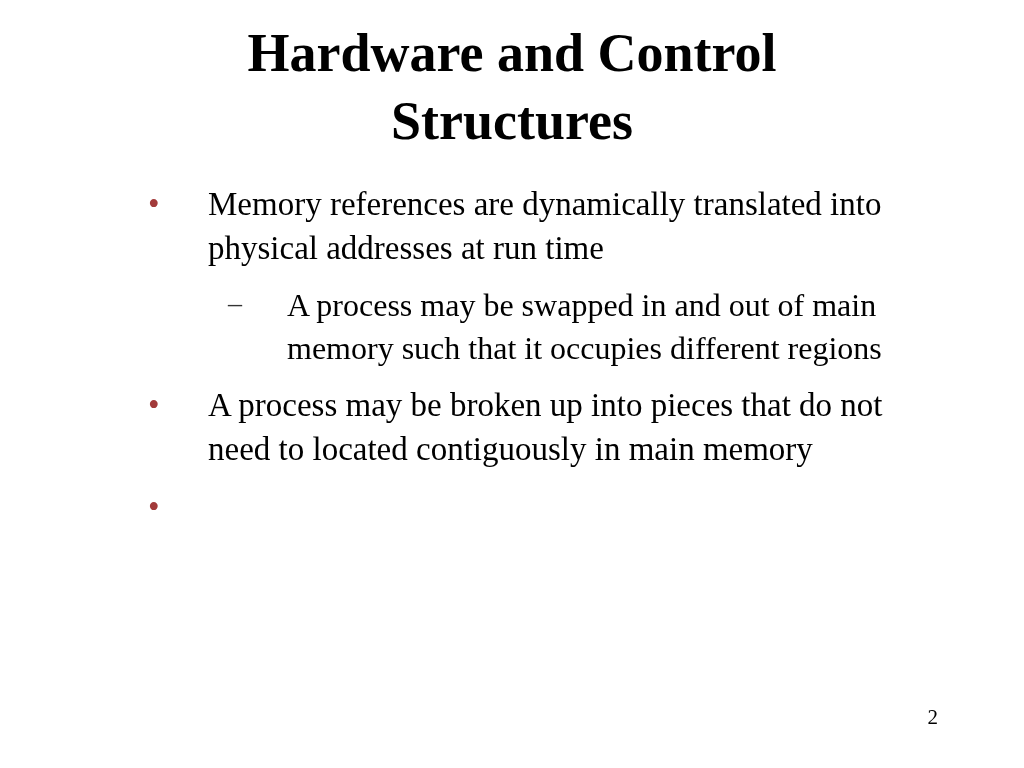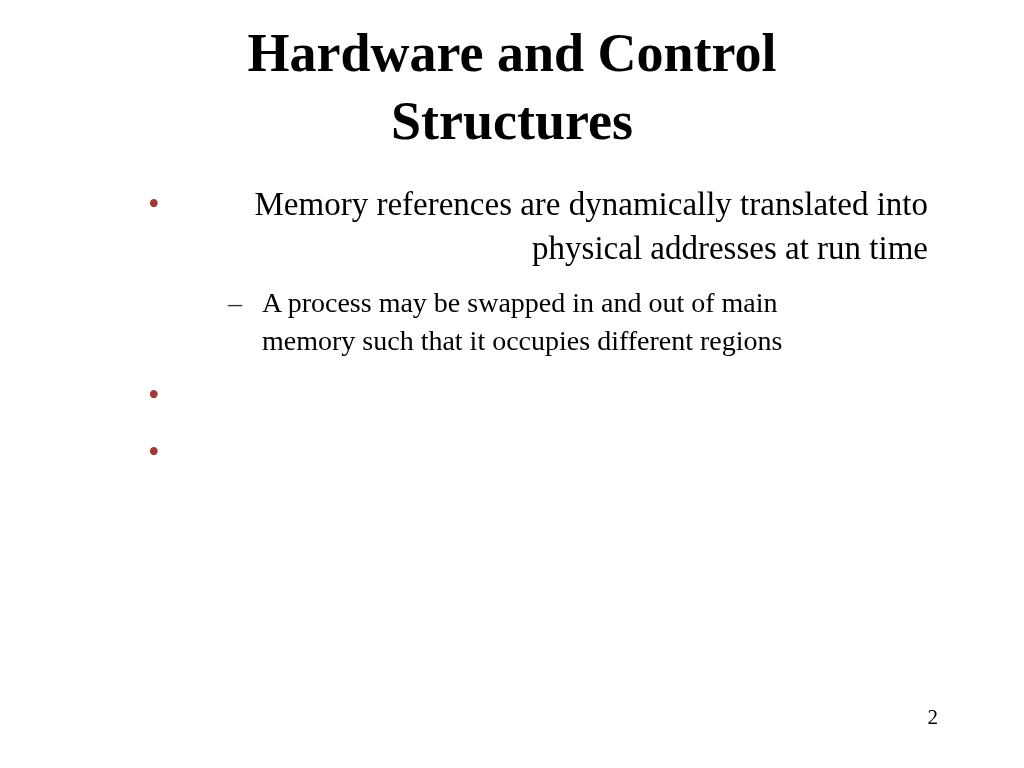--- a/index.html
+++ b/index.html
@@ -47,36 +47,36 @@
       width: 60px;
       color: var(--bullet, #a23a3a);
       font-size: 33px;
       line-height: 1.32;
     }
     .l1 .text {
       font-size: 33px;
       line-height: 1.32;
       color: var(--text, #000000);
       max-width: 720px;
-      text-align: right;
     }
     .l2 {
       margin-left: 80px;
     }
     .l2 .marker {
       width: 34px;
       color: var(--dash, #333333);
       font-size: 28px;
       line-height: 1.35;
     }
     .l2 .text {
-      font-size: 28px;
+      font-size: 32px;
       line-height: 1.35;
       color: var(--text, #000000);
       max-width: 600px;
+      margin-left: 25px;
     }
     .page-number {
       position: absolute;
       right: 86px;
       bottom: 38px;
       font-size: 21px;
       color: var(--text, #000000);
     }
   </style>
 </head>
@@ -93,20 +93,21 @@
       <span class="text">Memory references are dynamically translated into physical addresses at run time</span>
     </div>
 
     <div class="row l2">
       <span class="marker">–</span>
       <span class="text">A process may be swapped in and out of main memory such that it occupies different regions</span>
     </div>
 
     <div class="row l1">
       <span class="marker">•</span>
+      <span class="text">A process may be broken up into pieces that do not need to located contiguously in main memory</span>
     </div>
 
     <div class="row l1">
       <span class="marker">•</span>
     </div>
 
   </div>
 
   <div class="page-number">2</div>
 

